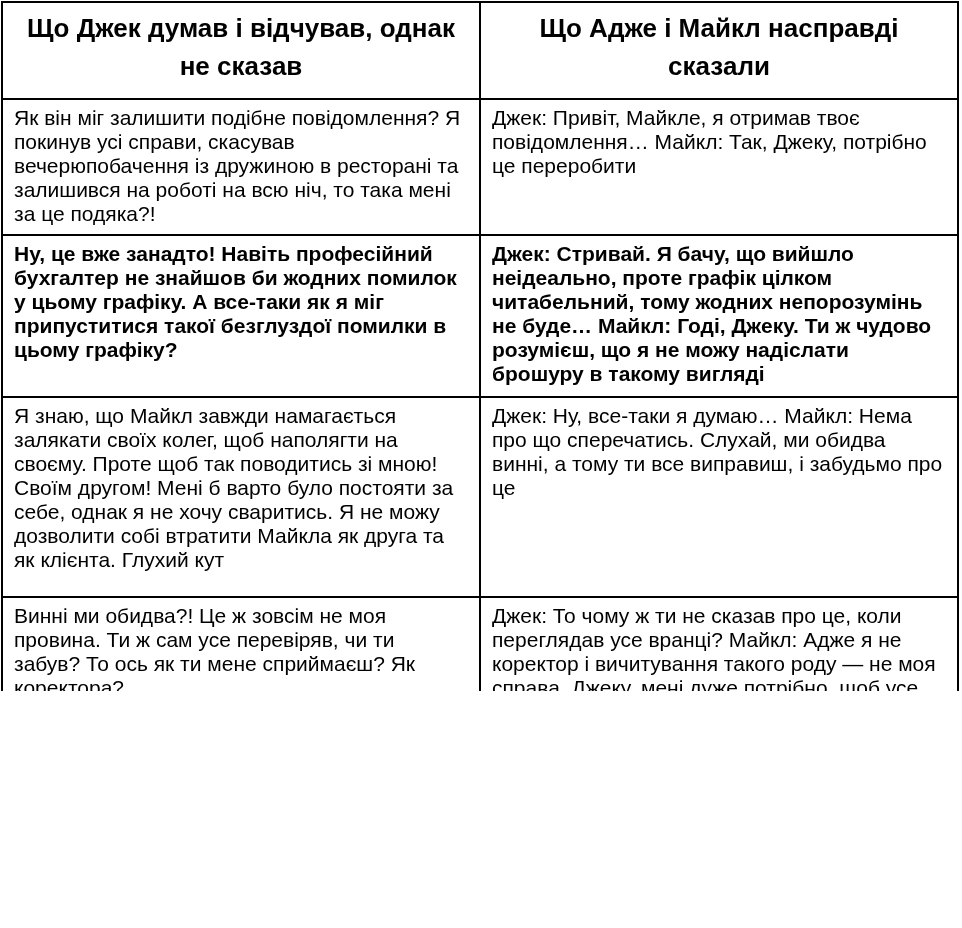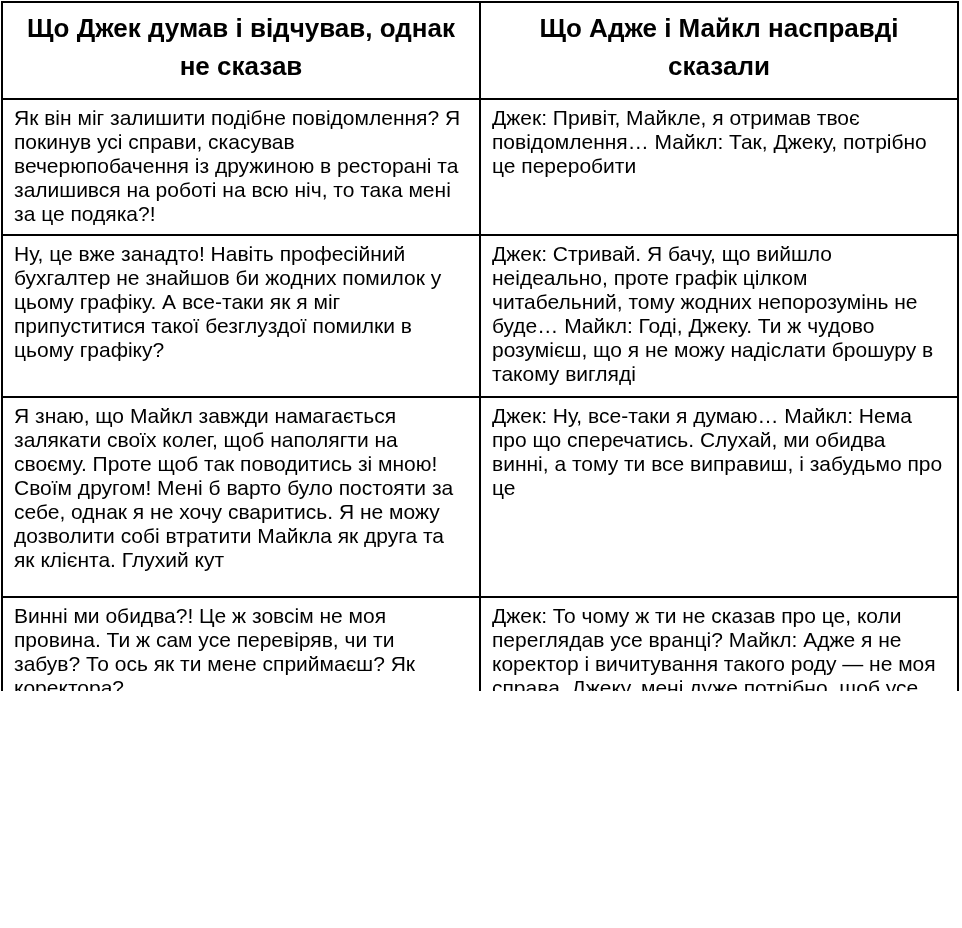--- a/index.html
+++ b/index.html
@@ -39,21 +39,21 @@
     height: 97px;
   }
   table.dialog-table td {
     font-size: 21px;
     font-weight: normal;
     line-height: 24px;
     text-align: left;
     padding: 6px 14px 8px 11px;
   }
   tr.row-1 td { height: 133px; }
-  tr.row-2 td { height: 162px; }
+  tr.row-2 td { height: 162px; font-weight: bold; }
   tr.row-3 td { height: 200px; border-radius: 6px; }
   tr.row-4 td { height: 219px; }
 </style>
 </head>
 <body>
 
 <div class="page">
   <table class="dialog-table">
     <thead>
       <tr>

